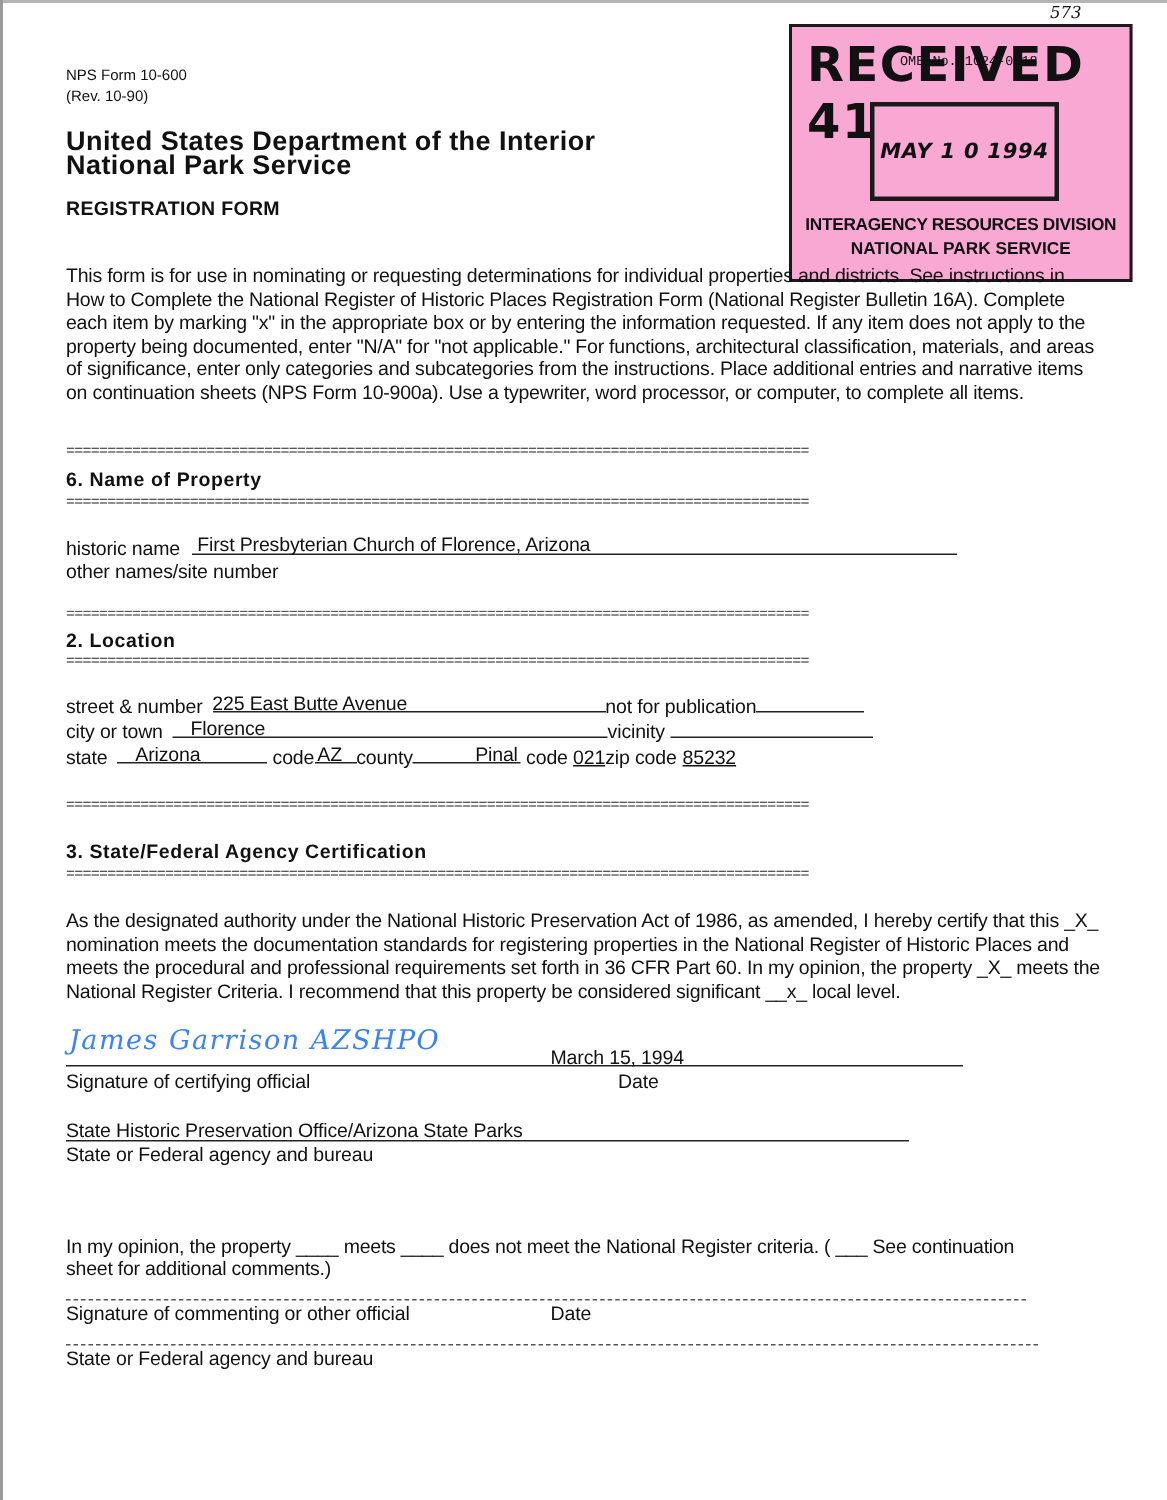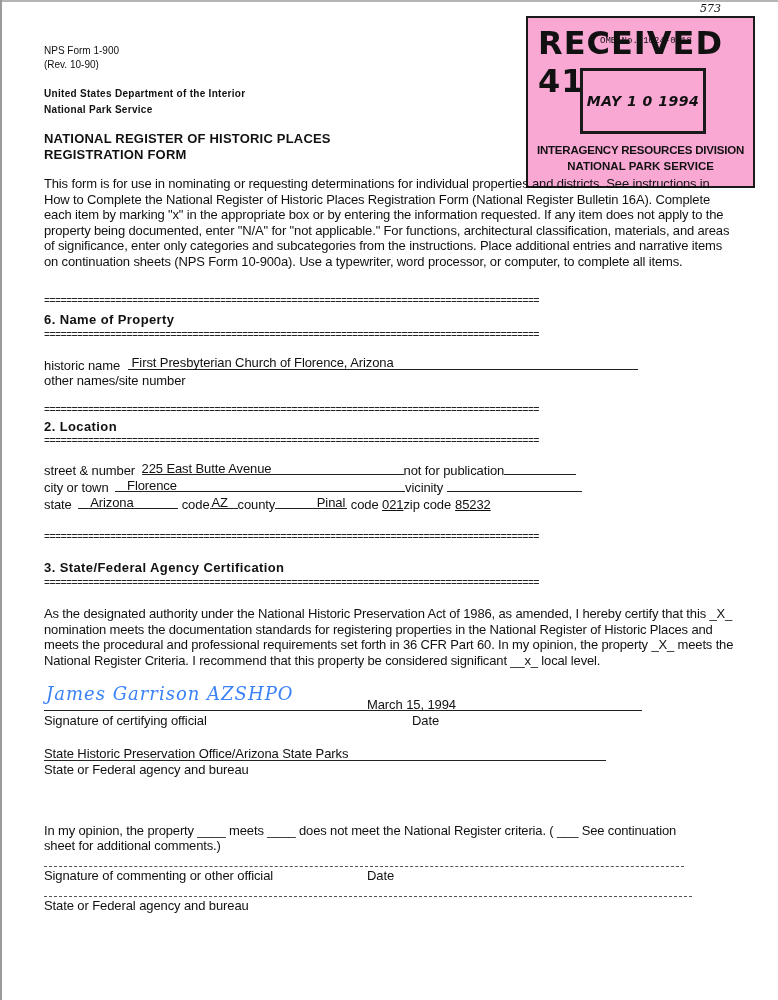--- a/index.html
+++ b/index.html
@@ -4,21 +4,21 @@
 <style>
   html, body { margin: 0; padding: 0; }
   body {
     width: 778px; height: 1000px; background: #ffffff; position: relative; overflow: hidden;
     font-family: "Liberation Sans", sans-serif; color: #111;
   }
   .page-edge-left { position: absolute; left: 0; top: 0; width: 2px; height: 1000px; background: #9a9a9a; }
   .page-edge-top { position: absolute; left: 0; top: 0; width: 778px; height: 2px; background: #b5b5b5; }
   .abs { position: absolute; }
   .form-id { left: 44px; top: 44px; font-size: 10px; line-height: 14px; }
-  .agency { left: 44px; top: 86px; font-size: 10px; font-weight: bold; line-height: 16px; letter-spacing: 0.3px; }
+  .agency { left: 44px; top: 86px; font-size: 18px; font-weight: bold; line-height: 16px; letter-spacing: 0.3px; }
   .form-title { left: 44px; top: 131px; font-size: 13px; font-weight: bold; line-height: 16px; letter-spacing: 0.2px; }
   .intro { left: 44px; top: 176px; width: 690px; font-size: 13px; line-height: 15.5px; letter-spacing: -0.15px; }
   .sep { left: 44px; width: 690px; height: 8px; font-family: "Liberation Mono", monospace; font-size: 10px; line-height: 8px; overflow: hidden; white-space: nowrap; color: #222; letter-spacing: -0.5px; }
   .section-title { left: 44px; font-size: 13px; font-weight: bold; letter-spacing: 0.4px; }
   .row { left: 44px; font-size: 13px; line-height: 16px; white-space: nowrap; letter-spacing: -0.1px; }
   .u { text-decoration: underline; }
   .fill-line { display: inline-block; border-bottom: 1px solid #222; vertical-align: baseline; height: 11px; }
   .para { left: 44px; width: 692px; font-size: 13px; line-height: 15.5px; letter-spacing: -0.15px; }
   .sig-line { border-bottom: 1px solid #222; }
   .dash-line { border-bottom: 1px dashed #555; }
@@ -32,29 +32,28 @@
   .stamp-number { left: 700px; top: 2px; font-family: "DejaVu Serif", serif; font-style: italic; font-size: 11px; }
   .signature { left: 46px; top: 683px; font-family: "DejaVu Serif", serif; font-style: italic; font-size: 18px; letter-spacing: 1px; color: #3b82f6; }
 </style>
 </head>
 <body>
 
 <div class="page-edge-top"></div>
 <div class="page-edge-left"></div>
 
 <div class="abs form-id">
-  <div>NPS Form 1-900</div>
+  <div>NPS Form 10-600</div>
   <div>(Rev. 10-90)</div>
 </div>
 <div class="abs agency">
   <div>United States Department of the Interior</div>
   <div>National Park Service</div>
 </div>
 <div class="abs form-title">
-  <div>NATIONAL REGISTER OF HISTORIC PLACES</div>
   <div>REGISTRATION FORM</div>
 </div>
 
 <div class="abs stamp">
   <div class="stamp-received">RECEIVED 41</div>
   <div class="stamp-small">OMB No. 1024-0018</div>
   <div class="stamp-date-box">MAY 1 0 1994</div>
   <div class="stamp-line1">INTERAGENCY RESOURCES DIVISION</div>
   <div class="stamp-line2">NATIONAL PARK SERVICE</div>
 </div>

